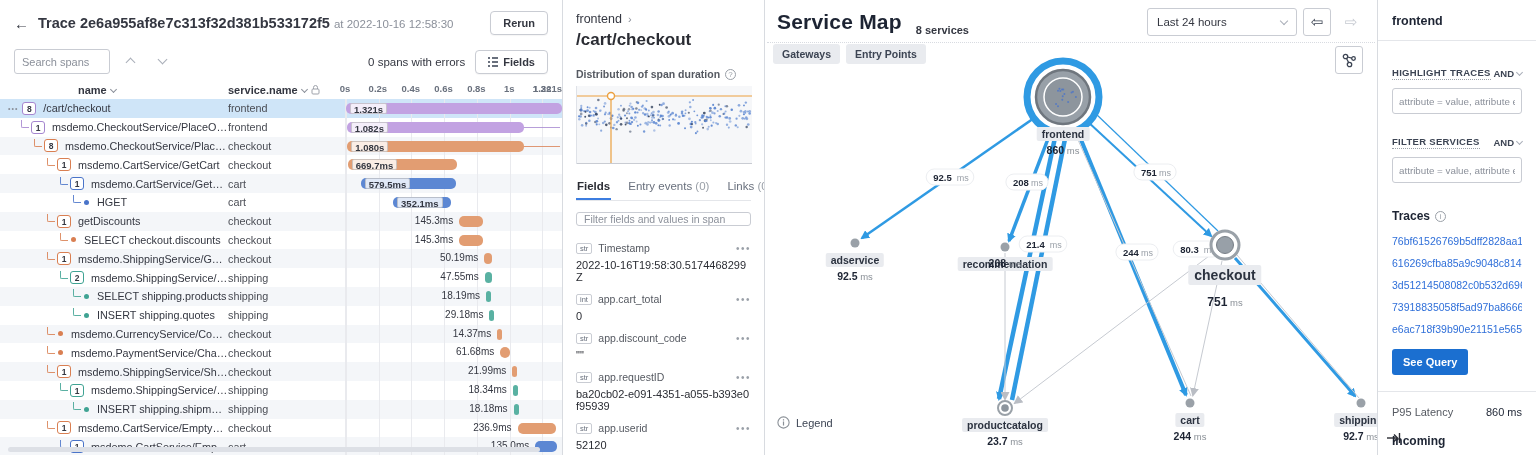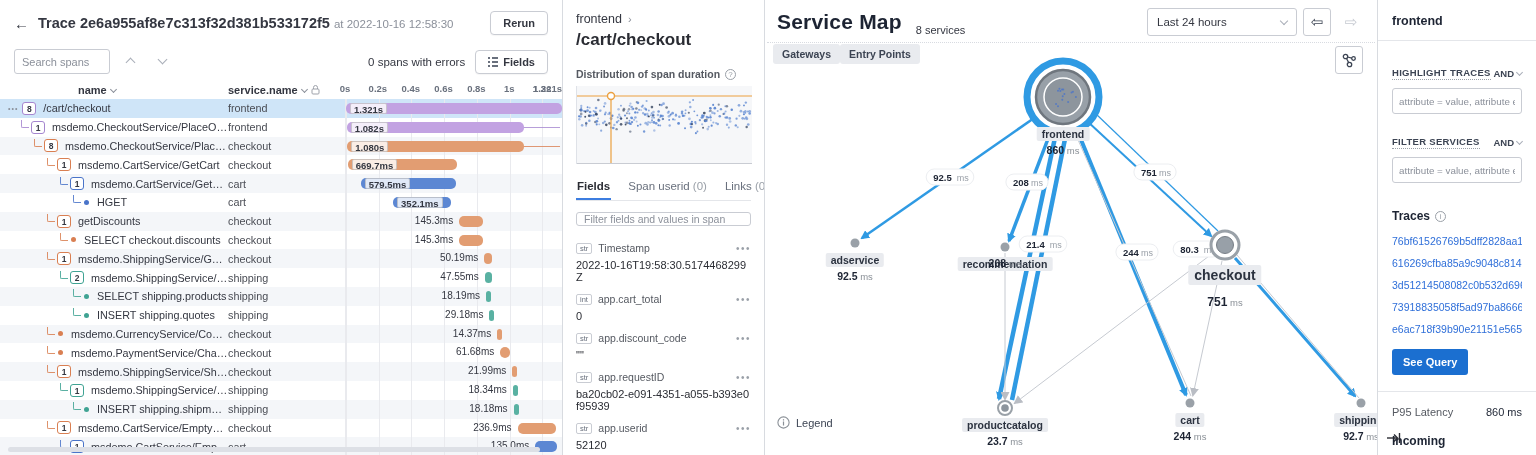--- a/index.html
+++ b/index.html
@@ -82,30 +82,30 @@
   .type-badge { font-size:7.5px; color:#69707d; border:1px solid #c9ccd3; border-radius:2px; padding:0 3px;
     line-height:9px; height:11px; display:inline-flex; align-items:center; margin-right:6px; background:#fff; }
   .field-name { font-size:10.5px; color:#555961; }
   .field-dots { margin-left:auto; color:#9aa0a8; font-size:10px; letter-spacing:1.5px; cursor:pointer; }
   .field-value { font-size:11px; color:#2a2c33; margin-top:4px; word-break:break-all; }
 
   
   #map-panel { flex:1; position:relative; overflow:hidden; background:#fff; }
   .map-header { display:flex; align-items:center; padding:8px 12px 6px 12px; }
   .map-title { font-size:21px; font-weight:900; color:#1d2433; letter-spacing:.2px; }
-  .map-sub { font-size:11px; font-weight:normal; color:#343741; margin-left:14px; margin-top:16px; }
+  .map-sub { font-size:11px; font-weight:bold; color:#343741; margin-left:14px; margin-top:16px; }
   .map-header-right { margin-left:auto; display:flex; align-items:center; gap:6px; }
   .time-select { display:flex; align-items:center; width:150px; height:28px; border:1px solid #c9ccd3;
     border-radius:3px; font-size:11.5px; color:#343741; padding:0 9px; cursor:pointer; background:#fff; }
   .time-select .chev { margin-left:auto; width:6px; height:6px; }
   .icon-btn { width:28px; height:28px; border:1px solid #c9ccd3; border-radius:3px; background:#fff;
     display:flex; align-items:center; justify-content:center; font-size:15px; color:#3c4453; cursor:pointer; }
   .icon-btn.disabled { border-color:transparent; color:#c6cad1; cursor:default; }
   .map-divider { border-bottom:1px dotted #d8dbe1; margin:0 2px; }
-  .chips { position:absolute; top:44px; left:8px; display:flex; z-index:5; }
+  .chips { position:absolute; top:44px; left:8px; display:flex; gap:6px; z-index:5; }
   .chip { background:#e9ebef; border-radius:3px; font-size:10.5px; font-weight:bold; color:#3c4453;
     padding:4px 9px; cursor:pointer; }
   .graph-btn { position:absolute; top:46px; right:14px; z-index:5; }
   #map-canvas { position:absolute; top:38px; left:0; right:0; bottom:0; }
   #map-svg { position:absolute; top:0; left:0; }
   .node-label { position:absolute; transform:translateX(-50%); background:#e9ebef; border-radius:2px;
     padding:1px 5px; font-size:10.5px; font-weight:bold; color:#2c3340; white-space:nowrap; z-index:4; }
   .node-label.big { font-size:14px; padding:2px 6px; }
   .node-latency { position:absolute; transform:translateX(-50%); font-size:10.5px; white-space:nowrap; z-index:4; }
   .node-latency b { color:#1d2433; font-weight:bold; }
@@ -705,21 +705,21 @@
         <circle cx="142.70023180437283" cy="18.708009710399438" r="1.1130027367793969" fill="#34435e" opacity="0.5594415593470641"></circle>
         <circle cx="134.426477567957" cy="31.169806529846888" r="1.2621009249995" fill="#5b86d1" opacity="0.902364122472873"></circle>
         <line x1="0" y1="10" x2="176" y2="10" stroke="#eba03f" stroke-width="1.2"></line>
         <line x1="35" y1="10" x2="35" y2="78" stroke="#eba03f" stroke-width="1.2"></line>
         <circle cx="35" cy="10" r="3.5" fill="#fff" stroke="#eba03f" stroke-width="1.4"></circle>
         <line x1="0" y1="77.5" x2="176" y2="77.5" stroke="#c9ccd3" stroke-width="1"></line>
         <line x1="0.5" y1="0" x2="0.5" y2="78" stroke="#dfe2e8" stroke-width="1"></line>
       </svg>
     <div class="tabs">
       <span class="tab active"><span>Fields</span></span>
-      <span class="tab"><span>Span userid</span> <span class="cnt">(0)</span></span>
+      <span class="tab"><span>Entry events</span> <span class="cnt">(0)</span></span>
       <span class="tab"><span>Links</span> <span class="cnt">(0)</span></span>
     </div>
     <input class="filter-input" placeholder="Filter fields and values in span" style="">
     <div id="fields-list">
         <div class="field-item">
           <div class="field-head">
             <span class="type-badge">str</span>
             <span class="field-name">Timestamp</span>
             <span class="field-dots">•••</span>
           </div>

